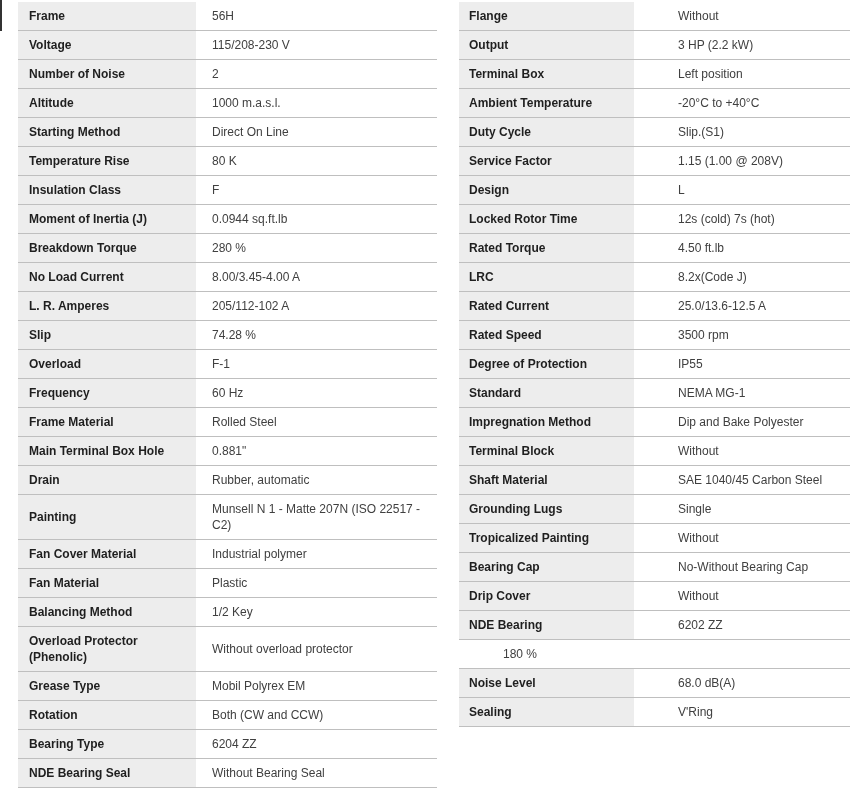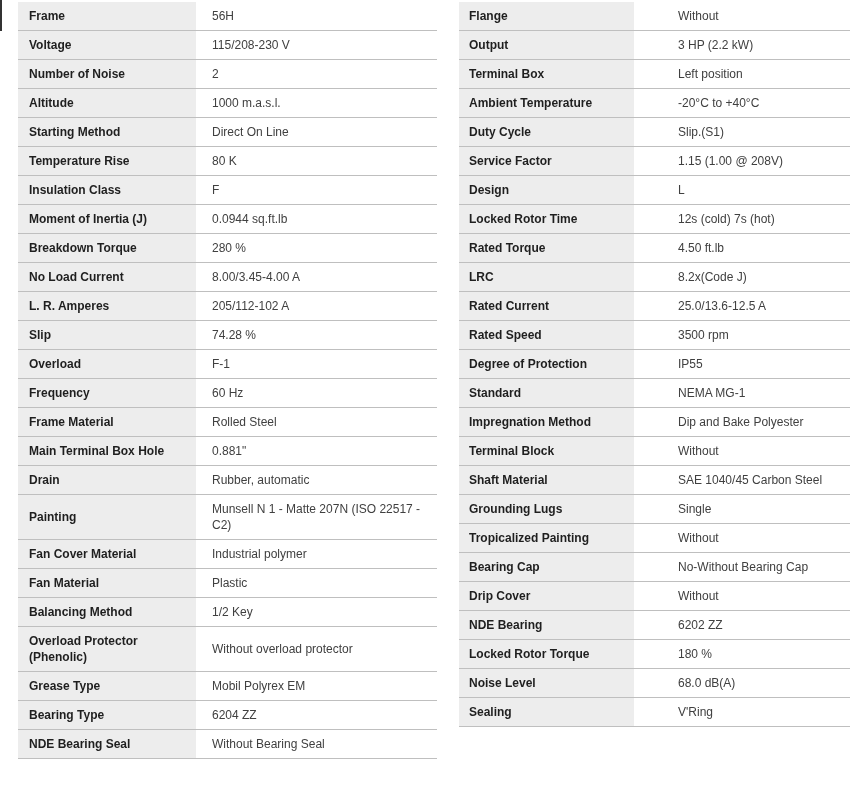--- a/index.html
+++ b/index.html
@@ -152,20 +152,24 @@
       </div>
       <div class="row">
         <div class="cell label">Overload Protector (Phenolic)</div>
         <div class="cell value">Without overload protector</div>
       </div>
       <div class="row">
         <div class="cell label">Grease Type</div>
         <div class="cell value">Mobil Polyrex EM</div>
       </div>
       <div class="row">
+        <div class="cell label">Rotation</div>
+        <div class="cell value">Both (CW and CCW)</div>
+      </div>
+      <div class="row">
         <div class="cell label">Bearing Type</div>
         <div class="cell value">6204 ZZ</div>
       </div>
       <div class="row">
         <div class="cell label">NDE Bearing Seal</div>
         <div class="cell value">Without Bearing Seal</div>
       </div>
     </div>
 </section>
 
@@ -253,21 +257,20 @@
       </div>
       <div class="row">
         <div class="cell label">Drip Cover</div>
         <div class="cell value">Without</div>
       </div>
       <div class="row">
         <div class="cell label">NDE Bearing</div>
         <div class="cell value">6202 ZZ</div>
       </div>
       <div class="row">
-        <div class="cell label">Locked Rotor Torque</div>
         <div class="cell value">180 %</div>
       </div>
       <div class="row">
         <div class="cell label">Noise Level</div>
         <div class="cell value">68.0 dB(A)</div>
       </div>
       <div class="row">
         <div class="cell label">Sealing</div>
         <div class="cell value">V'Ring</div>
       </div>

